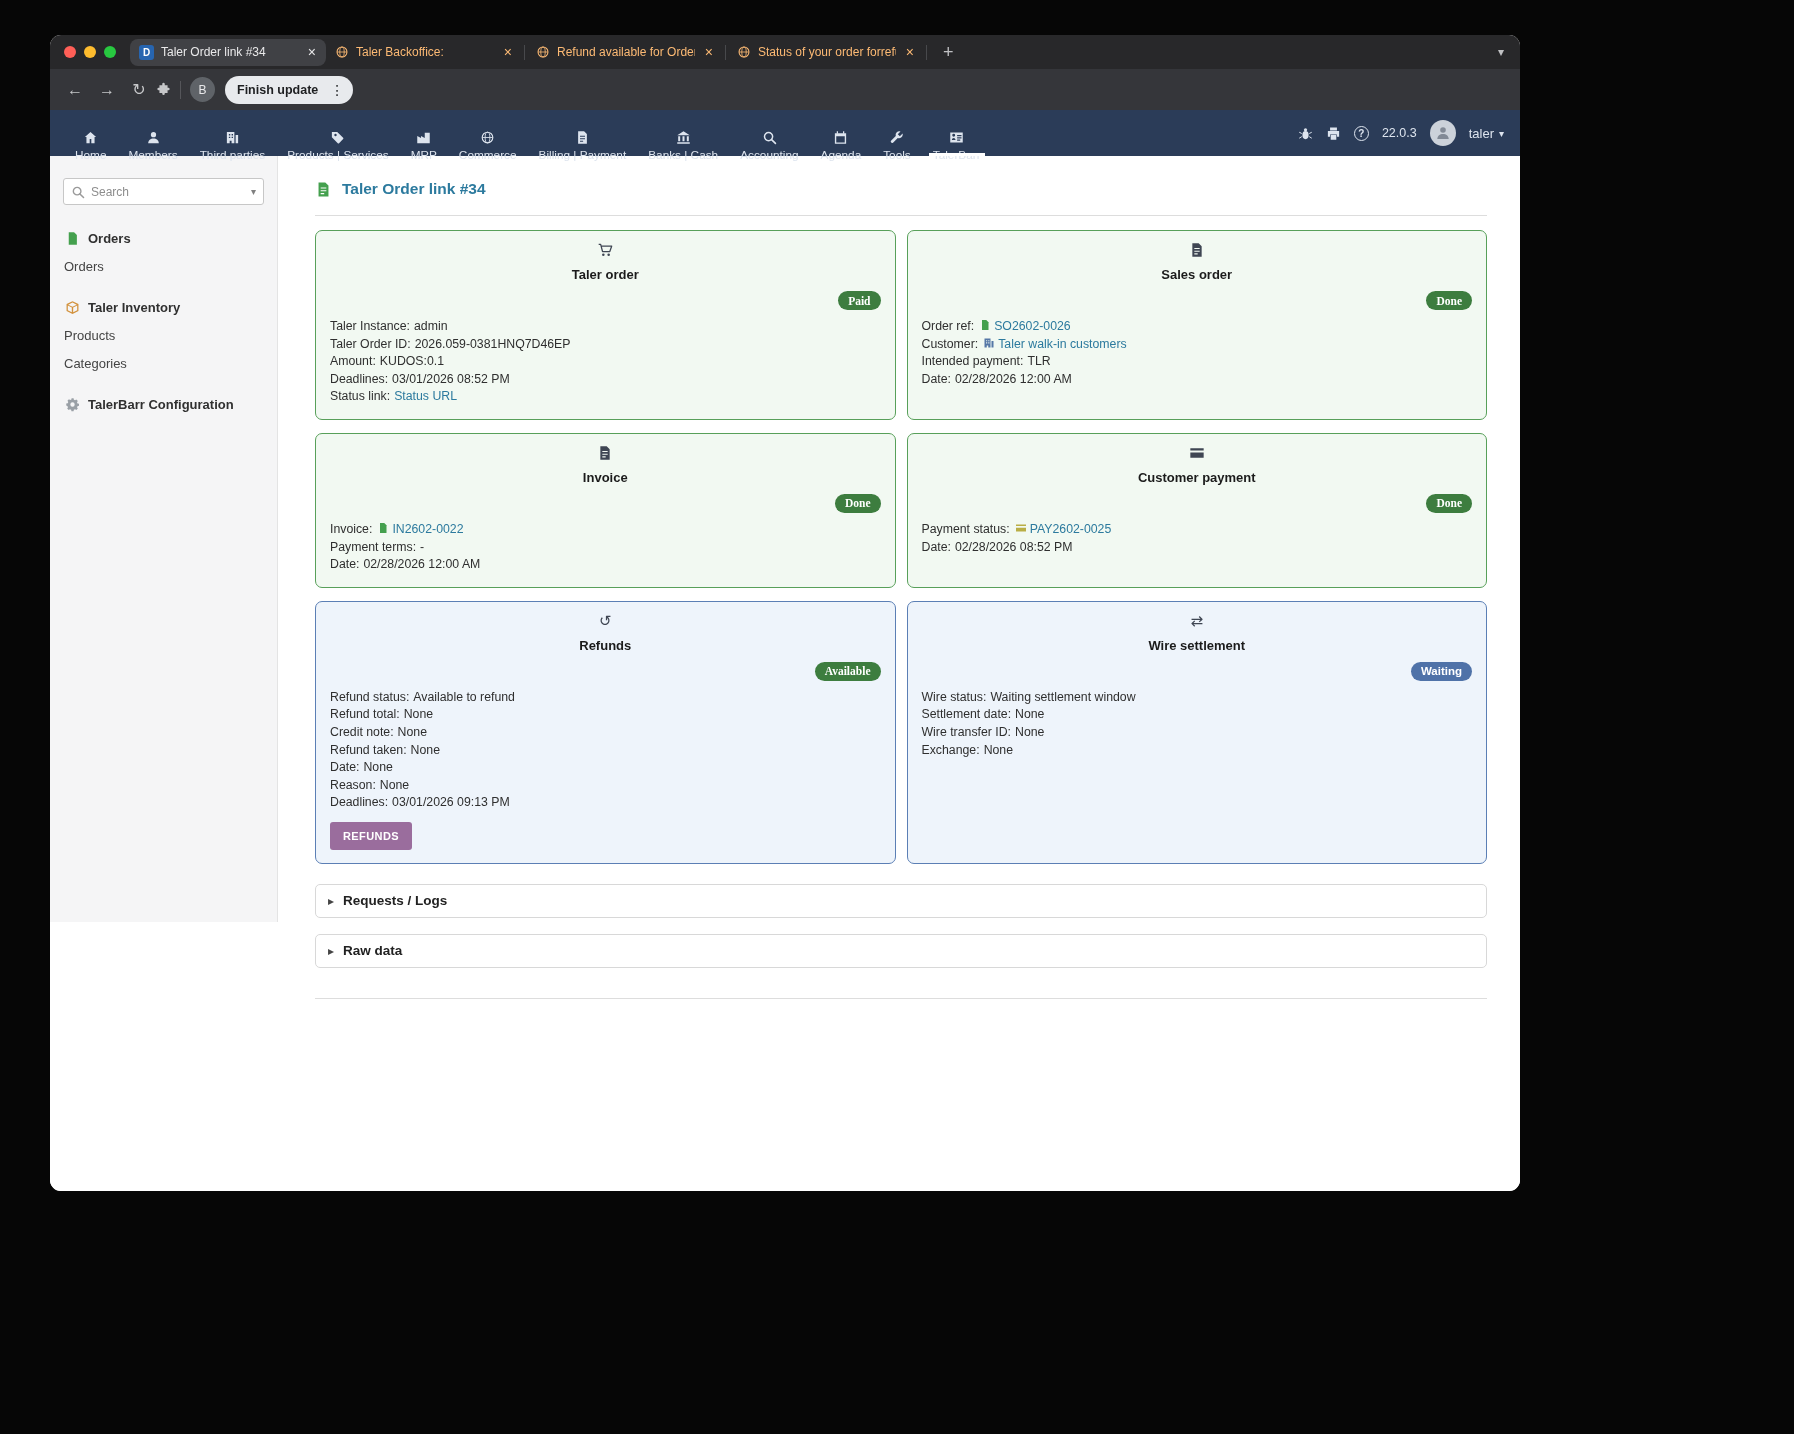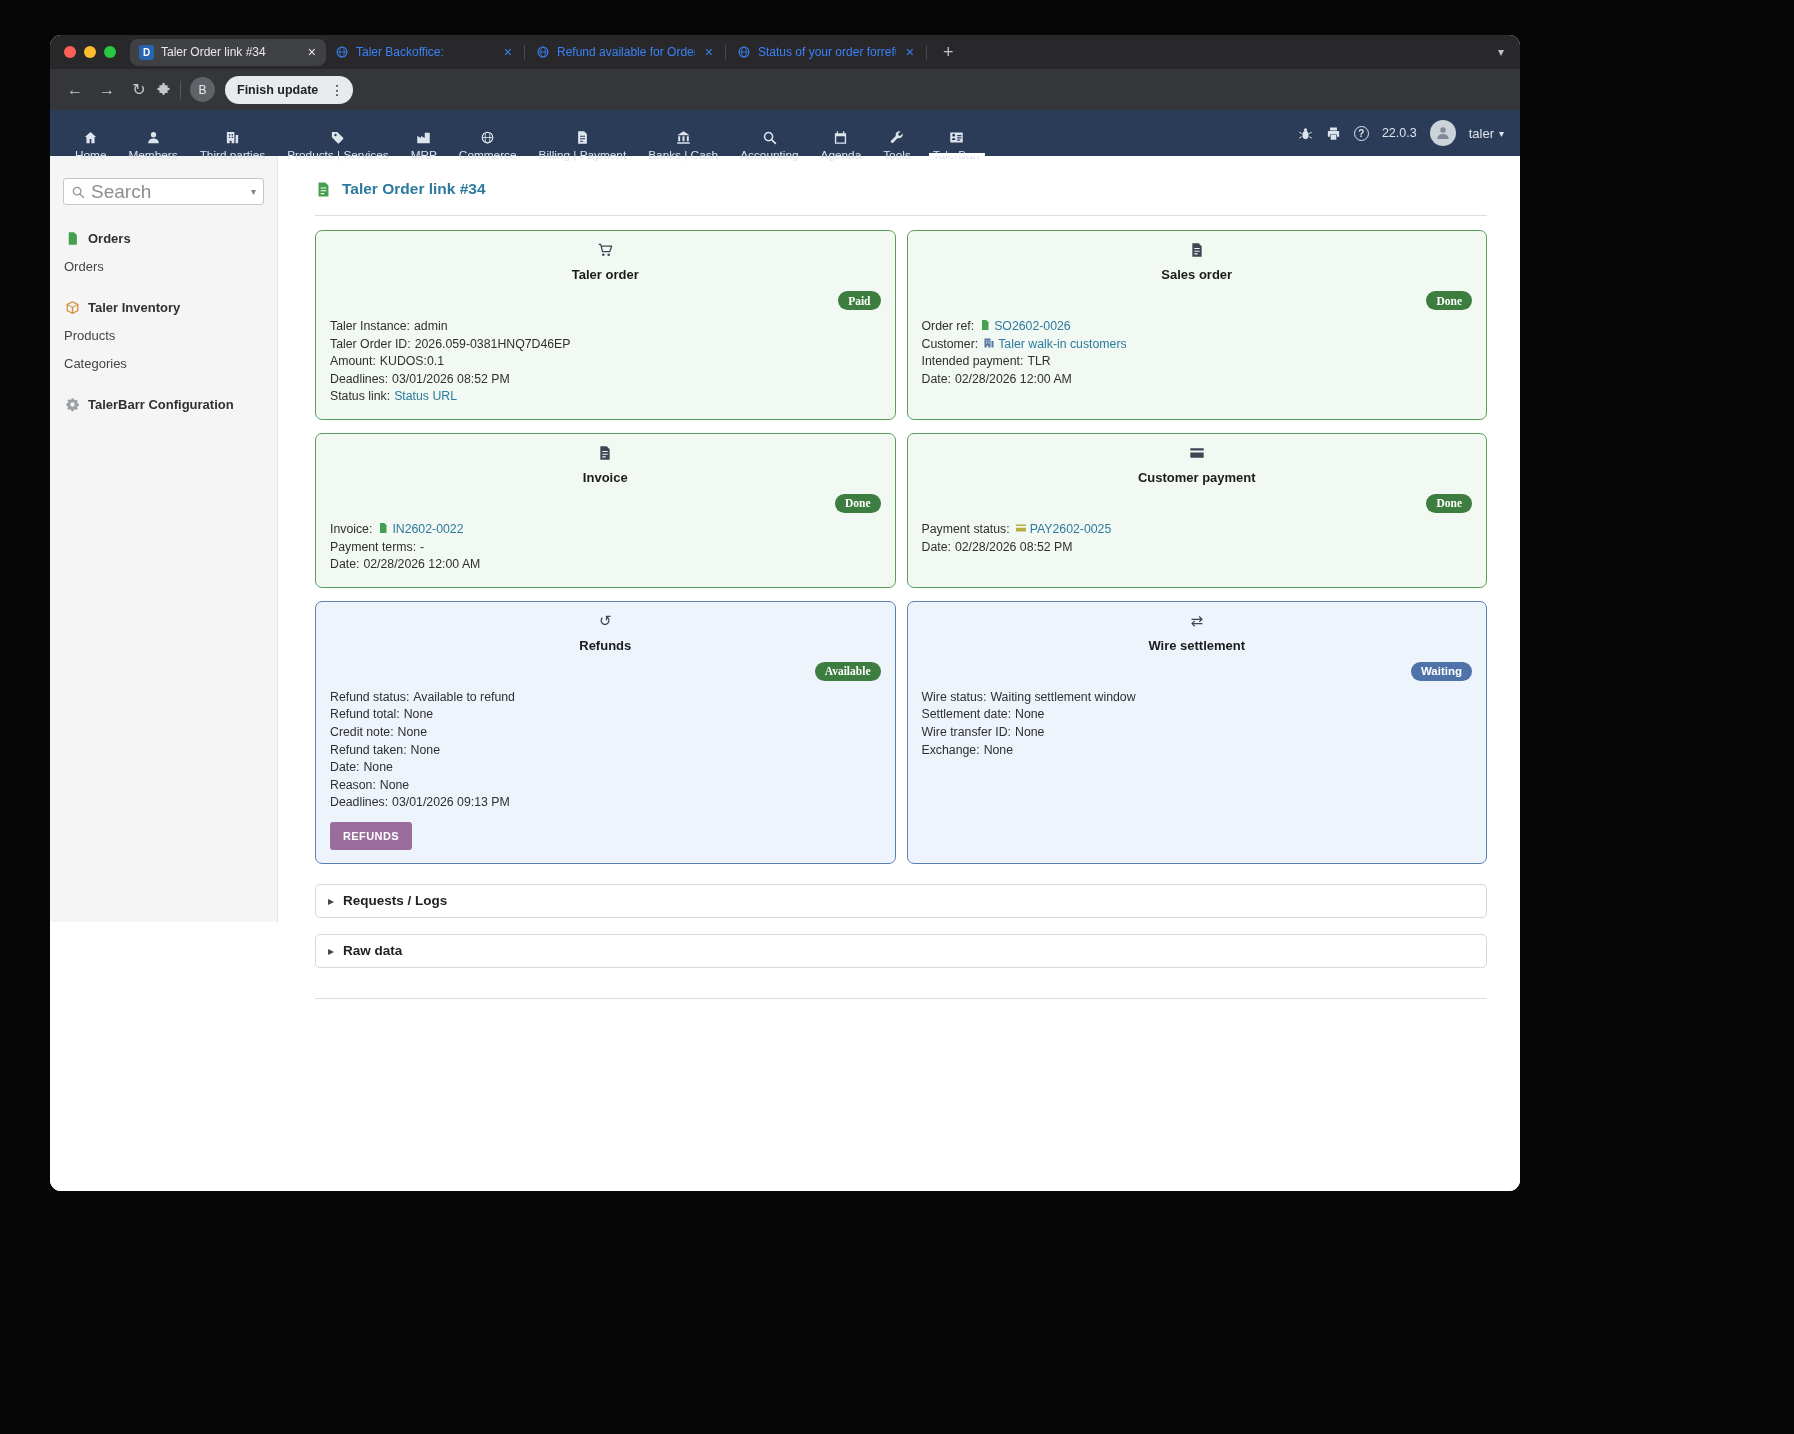--- a/index.html
+++ b/index.html
@@ -5,21 +5,21 @@
   * { margin:0; padding:0; box-sizing:border-box; }
   html,body { width:1794px; height:1434px; background:#060606; font-family:"Liberation Sans","DejaVu Sans",sans-serif; }
   .window { position:absolute; left:50px; top:35px; width:1470px; height:1156px; background:#fff; border-radius:11px; overflow:hidden; display:flex; flex-direction:column; }
 
   
   .tabbar { height:34px; background:#28282a; display:flex; align-items:center; padding:0 10px; flex:0 0 auto; }
   .lights { display:flex; gap:8px; margin:0 14px 0 4px; }
   .light { width:12px; height:12px; border-radius:50%; }
   .light.r{ background:#ff5f57; } .light.y{ background:#febc2e; } .light.g{ background:#28c840; }
   .tab-strip { display:flex; align-items:center; height:100%; }
-  .tab { width:196px; height:27px; border-radius:8px; display:flex; align-items:center; gap:7px; padding:0 7px 0 9px; color:#3b82f6; font-size:12px; cursor:default; }
+  .tab { width:196px; height:27px; border-radius:8px; display:flex; align-items:center; gap:7px; padding:0 7px 0 9px; color:#fdba74; font-size:12px; cursor:default; }
   .tab.active { background:#404145; color:#e9e9ea; }
   .tab .ttl { flex:1; white-space:nowrap; overflow:hidden; text-overflow:clip; }
   .tclose { color:inherit; font-size:14px; line-height:1; padding:0 3px; }
   .tabsep { width:1px; height:15px; background:#48494c; margin:0 2px; }
   .fav-d { width:15px; height:15px; border-radius:3px; background:#2765b0; color:#fff; font-size:10px; font-weight:bold; display:flex; align-items:center; justify-content:center; flex:0 0 auto; }
   .newtab { color:#c0c1c3; font-size:18px; margin-left:10px; padding:0 4px; }
   .tabchev { margin-left:auto; color:#c0c1c3; font-size:12px; padding:2px 6px; }
 
   .toolbar { height:41px; background:#35363a; display:flex; align-items:center; gap:2px; padding:0 10px; flex:0 0 auto; }
   .navbtn { color:#c6c7c9; font-size:16px; width:30px; height:28px; display:flex; align-items:center; justify-content:center; border-radius:50%; }
@@ -40,21 +40,21 @@
   .ditem.active::after { content:""; position:absolute; bottom:0; left:7px; right:7px; height:3px; background:#fff; }
   .dright { margin-left:auto; display:flex; align-items:center; gap:13px; padding-right:16px; font-size:12.5px; }
   .dav { width:26px; height:26px; border-radius:50%; background:#ccd2da; display:flex; align-items:center; justify-content:center; color:#828a96; overflow:hidden; }
   .duser { display:flex; align-items:center; gap:5px; font-size:13px; }
 
   
   .bodyrow { flex:1; display:flex; min-height:0; background:#fff; }
   .sidebar { width:228px; flex:0 0 auto; }
   .sidebar-inner { background:#f5f5f6; border-right:1px solid #e4e4e4; height:766px; padding:22px 13px 0; }
   .searchbox { height:27px; background:#fff; border:1px solid #c7c7c7; border-radius:3px; display:flex; align-items:center; padding:0 7px; gap:6px; }
-  .searchbox input { border:none; outline:none; flex:1; font-size:19px; color:#444; background:transparent; min-width:0; font-family:inherit; }
+  .searchbox input { border:none; outline:none; flex:1; font-size:12px; color:#444; background:transparent; min-width:0; font-family:inherit; }
   .searchbox input::placeholder { color:#8d8d8d; }
   .sgroup-head { display:flex; align-items:center; gap:8px; font-size:13px; font-weight:bold; color:#303030; margin:26px 0 0 2px; }
   .sitem { font-size:13px; color:#444; margin:13px 0 0 1px; cursor:pointer; }
   .sic.green{ color:#44a04e; } .sic.orange{ color:#d2913c; } .sic.gray{ color:#9aa0a6; }
 
   .main { flex:1; padding:0 33px 0 37px; min-width:0; }
   .page-head { display:flex; align-items:center; gap:10px; margin-top:24px; }
   .page-title { color:#2c7a9e; font-size:15.5px; font-weight:bold; }
   .tic { color:#44a04e; }
   .rule { border-top:1px solid #ddd; margin-top:17px; }

